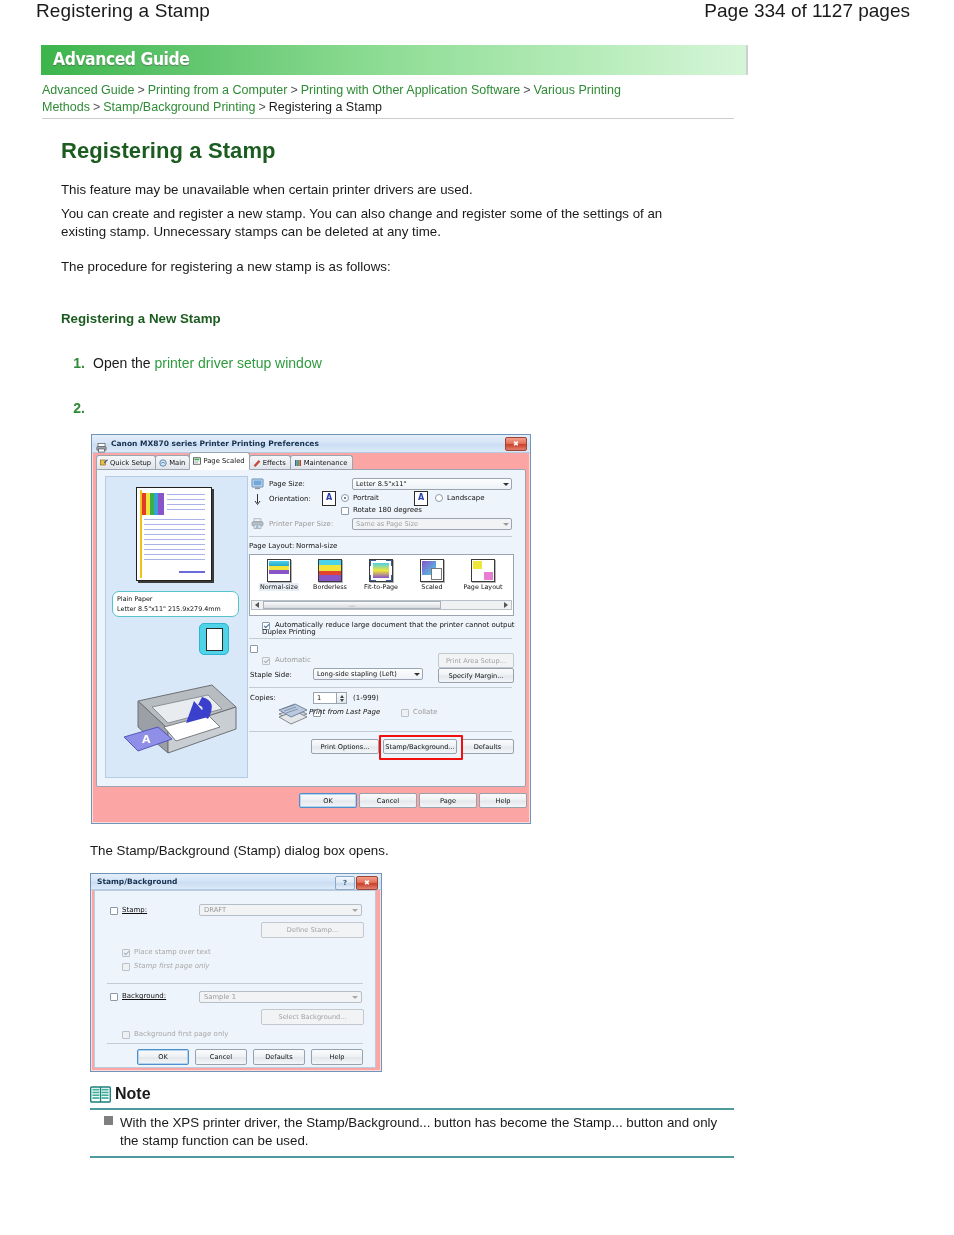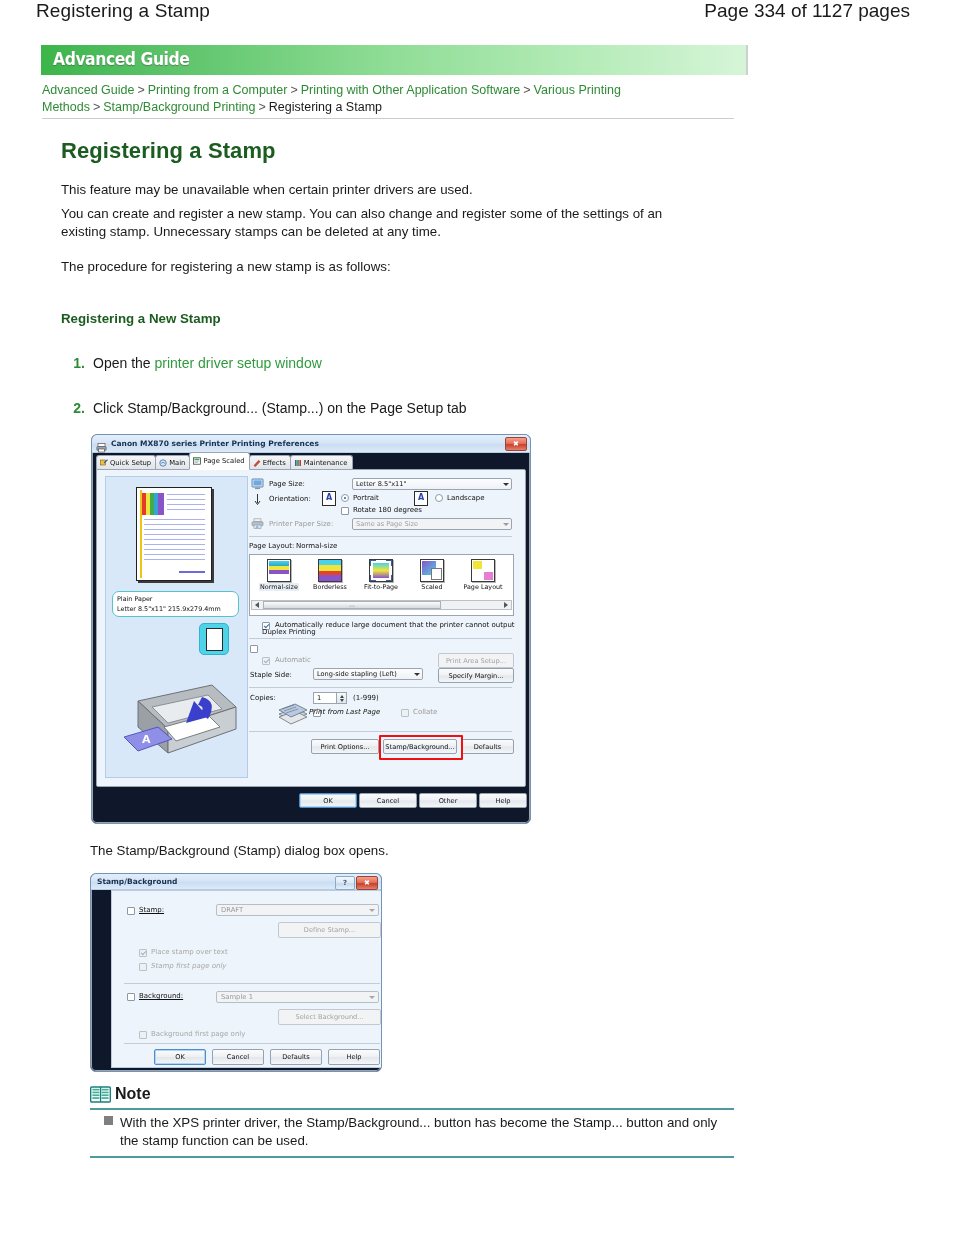--- a/index.html
+++ b/index.html
@@ -140,23 +140,23 @@
   .caption-text {
     position: absolute;
     left: 90px; top: 843px;
     font-size: 13.3px;
     color: #1a1a1a;
   }
 
   
   .win-dialog {
     position: absolute;
-    background: #0f172a;
+    background: #fca5a5;
     border: 1px solid #7195b9;
-    border-radius: 6px;
+    border-radius: 0;
     box-shadow: 0 0 0 1px rgba(255,255,255,0.6) inset;
     font-family: "DejaVu Sans", sans-serif;
     overflow: hidden;
   }
   .win-titlebar {
     position: relative;
     height: 17px;
     background: linear-gradient(to bottom, #e4eefb 0%, #d5e5f7 45%, #cbddf2 55%, #dceaf9 100%);
     border-bottom: 1px solid #b5cde4;
     display: flex;
@@ -503,21 +503,21 @@
   }
 
   
   #stamp-dialog {
     left: 90px; top: 873px;
     width: 290px; height: 197px;
   }
   #stamp-dialog .win-titlebar { height: 15px; }
   .sb-body {
     position: absolute;
-    left: 20px; top: 16px;
+    left: 3px; top: 16px;
     width: 282px; height: 178px;
     background: #eef4fb;
     border: 1px solid #b9cbdd;
     box-sizing: border-box;
   }
   .sb-lbl { position: absolute; font-size: 7px; color: #111; white-space: nowrap; }
   .sb-lbl.dim { color: #a8a8a8; }
   .sb-combo {
     position: absolute; height: 12px;
     background: #f1f3f5;
@@ -601,21 +601,20 @@
 <div class="para p3">The procedure for registering a new stamp is as follows:</div>
 <div class="h2-sub">Registering a New Stamp</div>
 
 <div class="step step1">
   <span class="num">1.</span>
   <span class="txt"><span>Open the </span><span class="link-green">printer driver setup window</span></span>
 </div>
 
 <div class="step step2">
   <span class="num">2.</span>
-  <span class="txt">Click Stamp/Background... (Stamp...) on the Page Setup tab</span>
 </div>
 
 <div class="win-dialog" id="printer-dialog">
   <div class="win-titlebar">
     <span class="titlebar-icon">
       <svg width="11" height="11" viewBox="0 0 11 11">
         <rect x="2" y="1.5" width="7" height="3" fill="#fff" stroke="#555" stroke-width="0.7"></rect>
         <rect x="0.8" y="4.5" width="9.4" height="4" rx="1" fill="#9aa3ab" stroke="#5b6168" stroke-width="0.7"></rect>
         <rect x="2.5" y="7" width="6" height="3" fill="#fff" stroke="#555" stroke-width="0.7"></rect>
       </svg>
@@ -861,21 +860,21 @@
       <div class="btn" style="left:62px; top:263px; width:66px;">Print Options...</div>
       <div class="btn" style="left:134px; top:263px; width:72px;">Stamp/Background...</div>
       <div class="btn" style="left:212px; top:263px; width:51px;">Defaults</div>
       <div class="highlight-box" style="left:130px; top:259px; width:80px; height:21px;"></div>
     </div>
   </div>
 
   <div class="bottom-bar">
     <div class="btn default-btn" style="left:203px; top:6px; width:56px;">OK</div>
     <div class="btn" style="left:263px; top:6px; width:56px;">Cancel</div>
-    <div class="btn" style="left:323px; top:6px; width:56px;">Other</div>
+    <div class="btn" style="left:323px; top:6px; width:56px;">Page</div>
     <div class="btn" style="left:383px; top:6px; width:46px;">Help</div>
   </div>
 </div>
 
 <div class="caption-text">The Stamp/Background (Stamp) dialog box opens.</div>
 
 <div class="win-dialog" id="stamp-dialog">
   <div class="win-titlebar">
     <span class="win-title-text" style="margin-left:6px;">Stamp/Background</span>
     <span class="btn-help">?</span>

